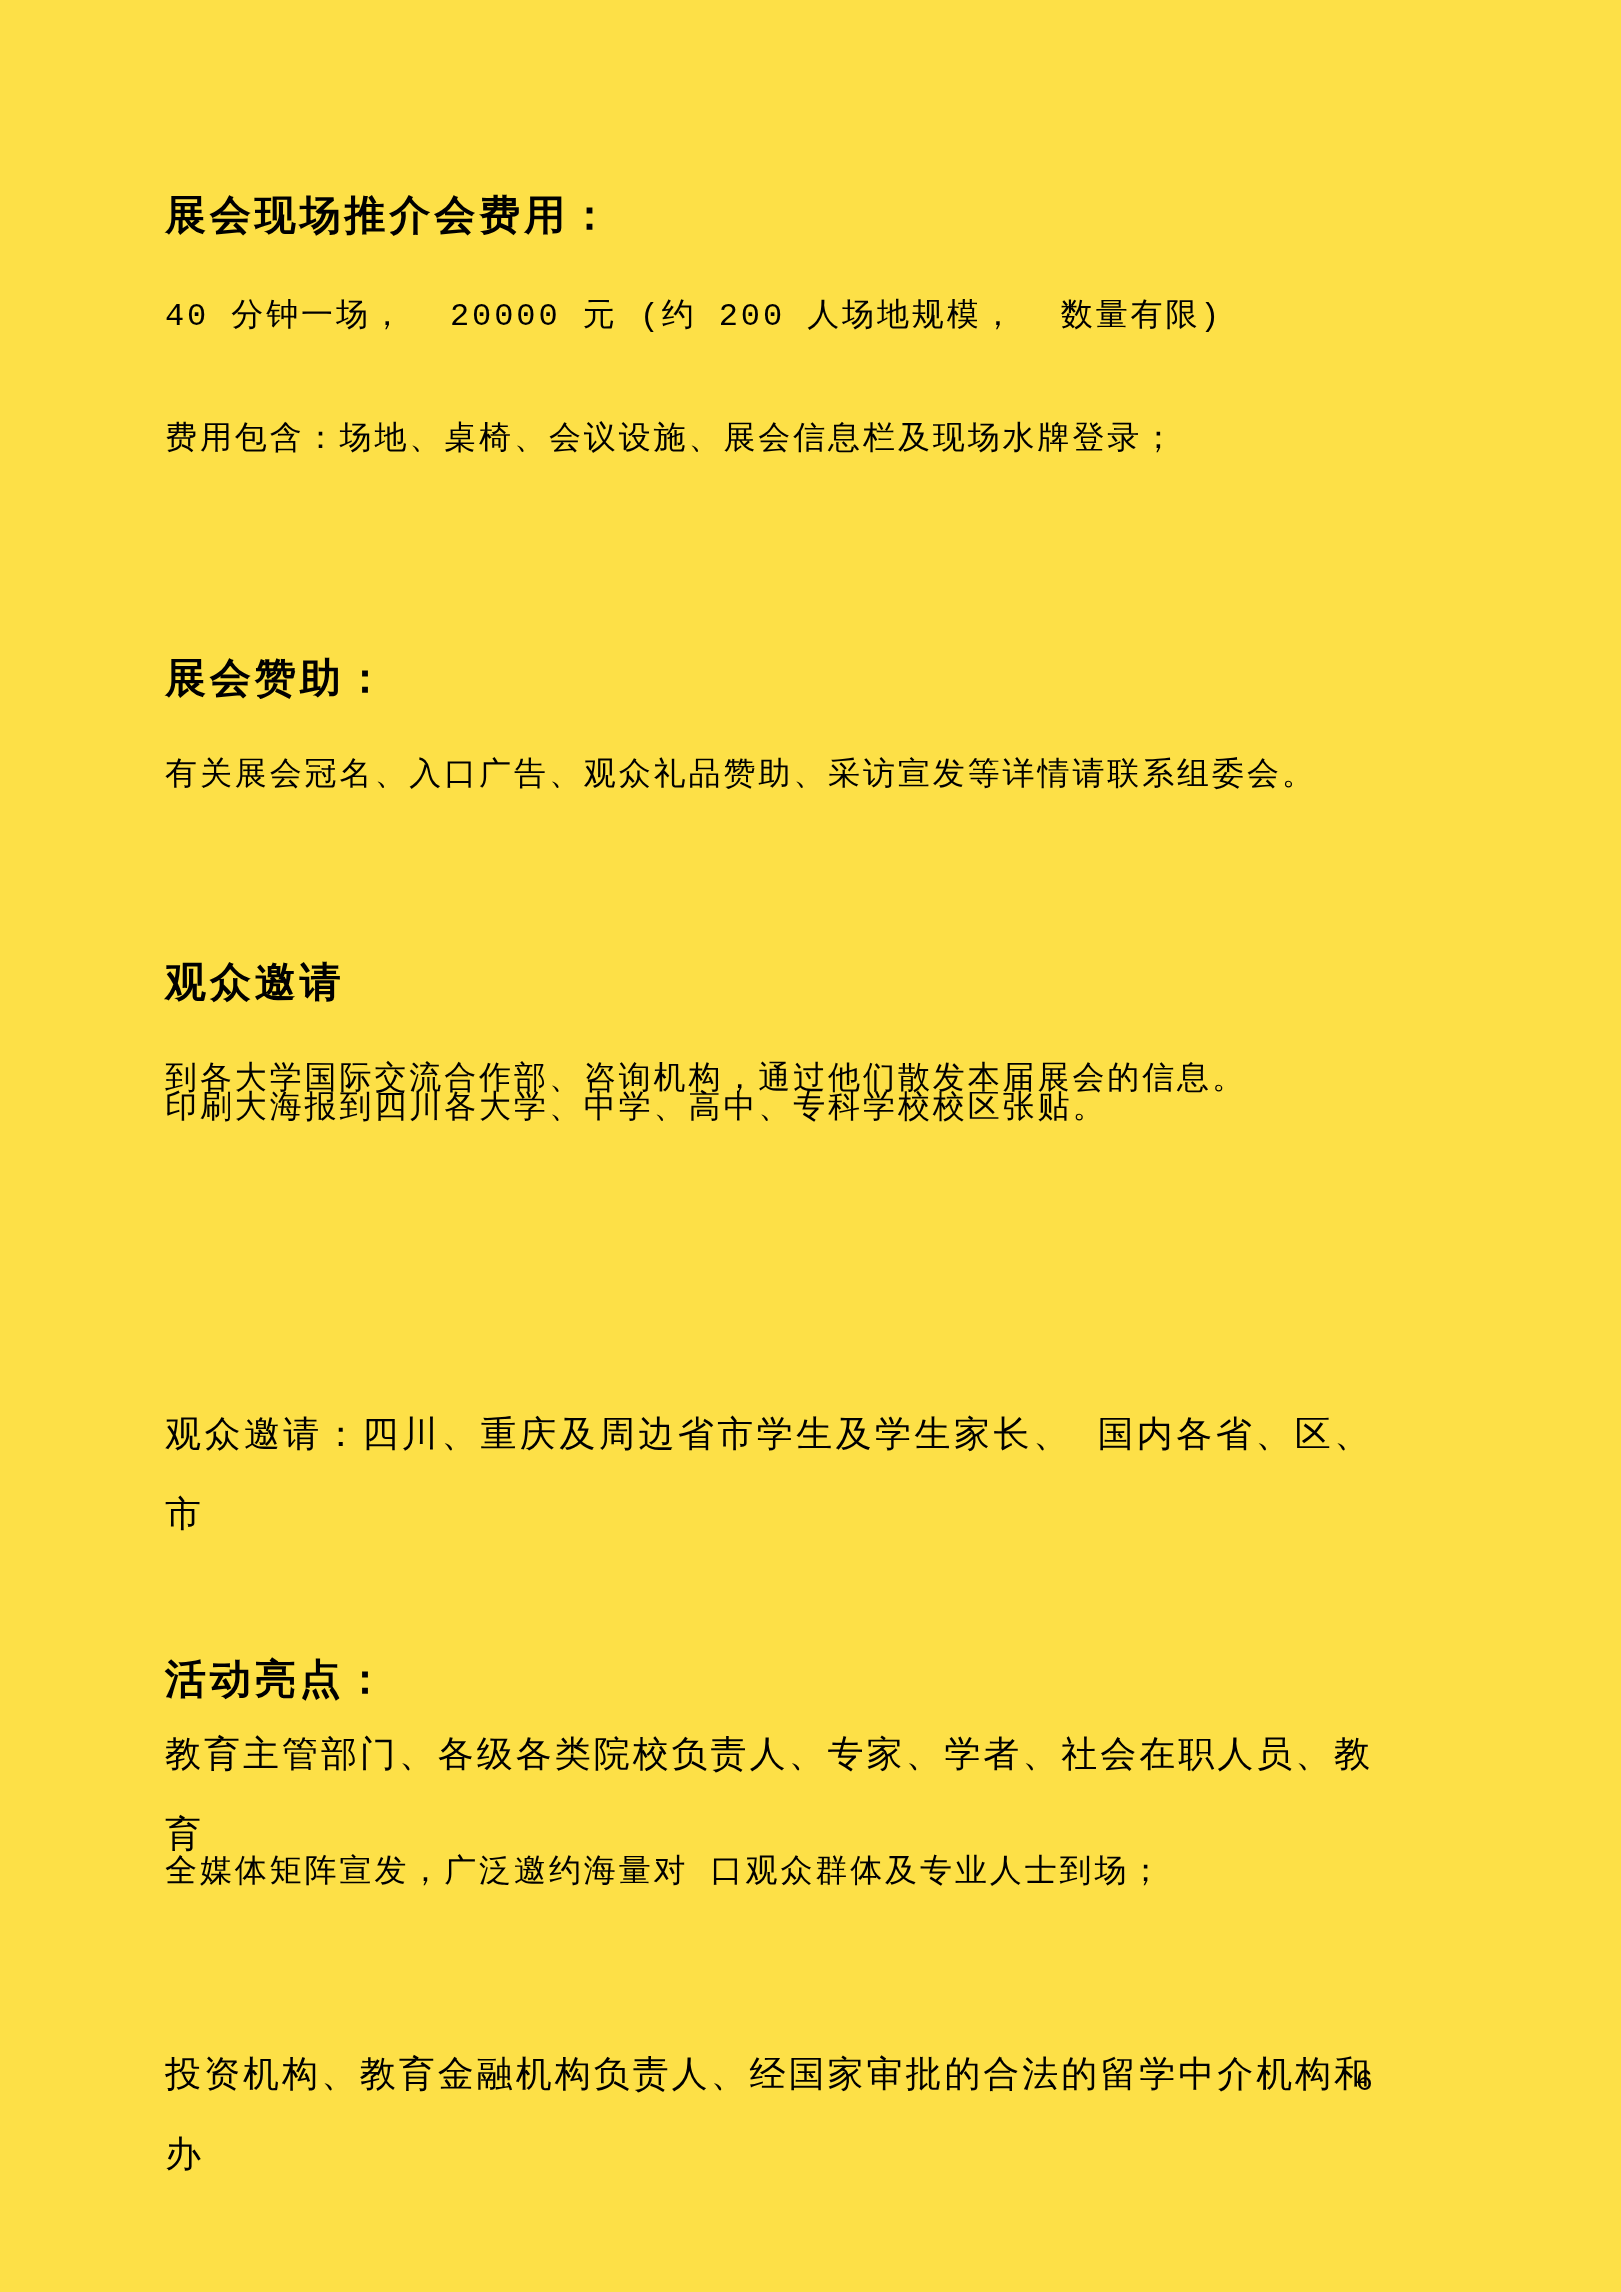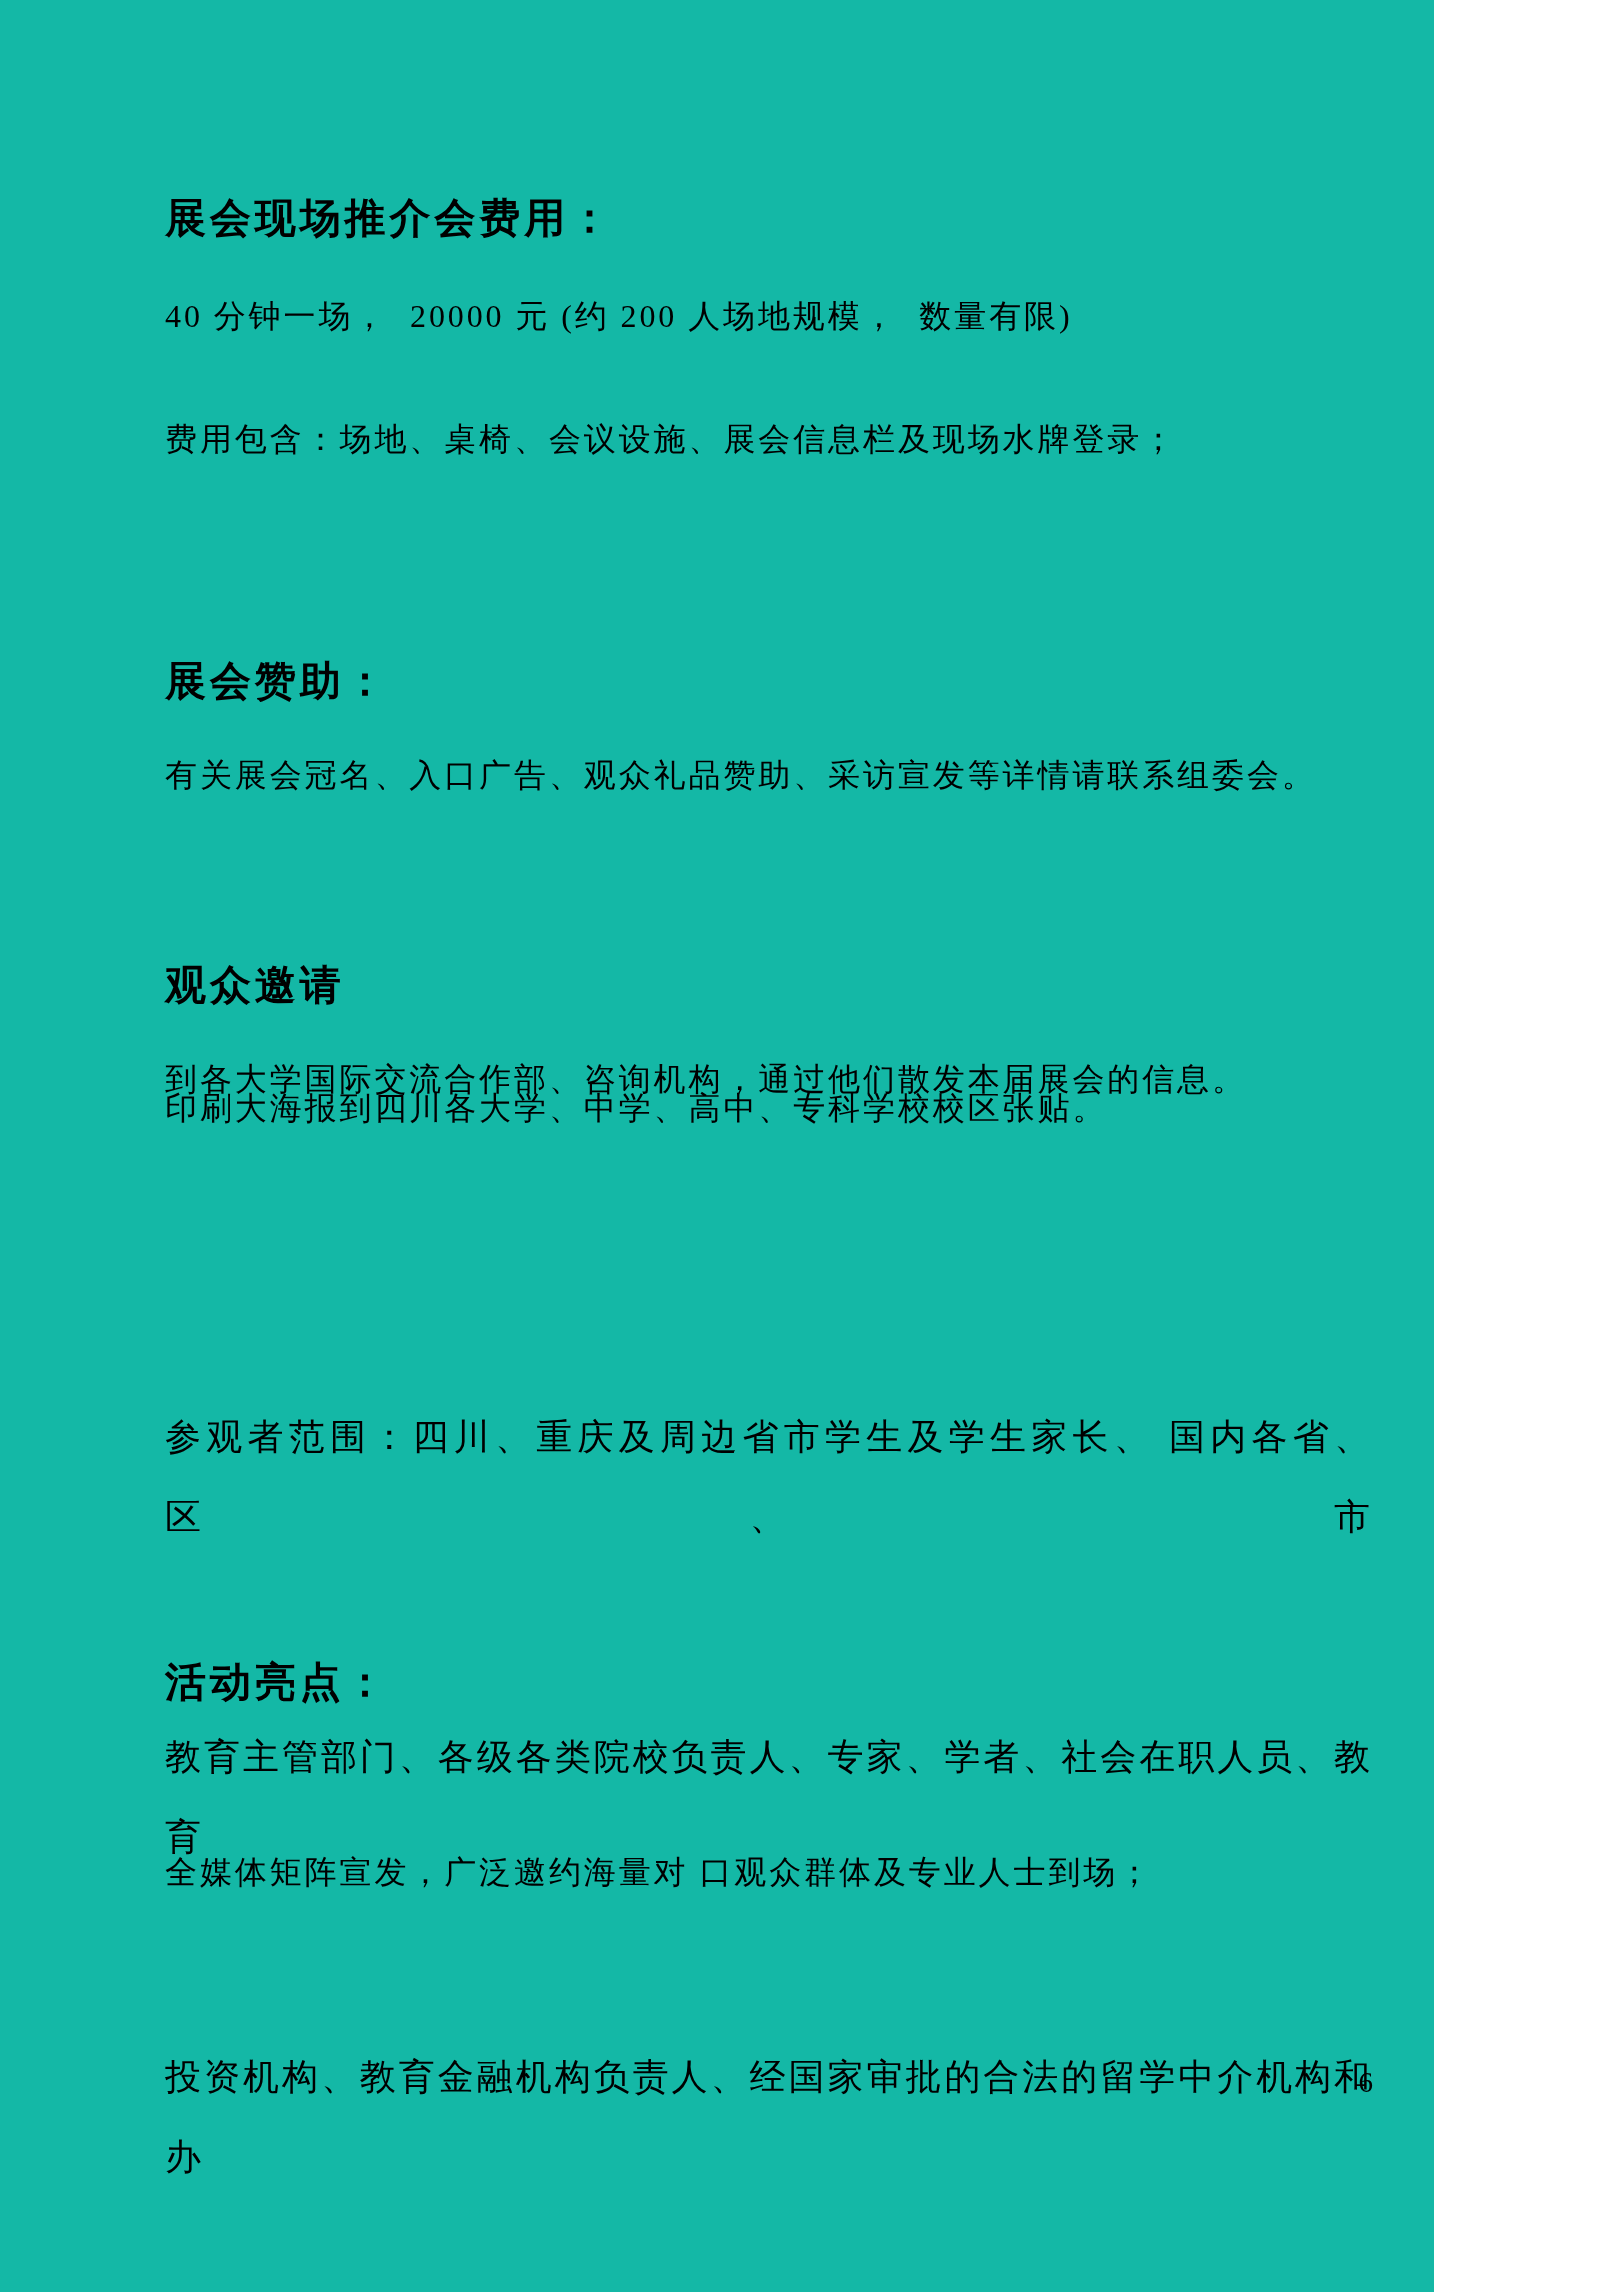--- a/index.html
+++ b/index.html
@@ -2,25 +2,25 @@
 <html><head>
   <meta charset="utf-8">
   <style>
     html, body {
       margin: 0;
       padding: 0;
       background: #ffffff;
     }
     .page {
       position: relative;
-      width: 1434px;
+      width: 1621px;
       height: 2293px;
-      background: #14b8a6;
+      background: #fde047;
       color: #000000;
-      font-family: Liberation Serif, serif;
+      font-family: Liberation Mono, monospace;
       overflow: hidden;
     }
     .block {
       position: absolute;
       left: 165px;
       width: 1208px;
       white-space: pre-wrap;
     }
     .doc-heading {
       font-size: 41px;
@@ -60,21 +60,21 @@
   <div class="block doc-line" style="top:296px;">40 分钟一场，  20000 元 (约 200 人场地规模，  数量有限)</div>
   <div class="block doc-line" style="top:419px;">费用包含：场地、桌椅、会议设施、展会信息栏及现场水牌登录；</div>
 
   <div class="block doc-heading" style="top:657px;">展会赞助：</div>
   <div class="block doc-line" style="top:755px;">有关展会冠名、入口广告、观众礼品赞助、采访宣发等详情请联系组委会。</div>
 
   <div class="block doc-heading" style="top:961px;">观众邀请</div>
   <div class="block doc-line" style="top:1059px;">到各大学国际交流合作部、咨询机构，通过他们散发本届展会的信息。</div>
   <div class="block doc-line" style="top:1088px;">印刷大海报到四川各大学、中学、高中、专科学校校区张贴。</div>
   <div class="block doc-para" style="top:1237px;">
-    <div class="para-line fill">参观者范围：四川、重庆及周边省市学生及学生家长、 国内各省、区、市</div>
+    <div class="para-line fill">观众邀请：四川、重庆及周边省市学生及学生家长、 国内各省、区、市</div>
     <div class="para-line fill">教育主管部门、各级各类院校负责人、专家、学者、社会在职人员、教育</div>
     <div class="para-line fill">投资机构、教育金融机构负责人、经国家审批的合法的留学中介机构和办</div>
     
   </div>
 
   <div class="block doc-heading" style="top:1658px;">活动亮点：</div>
   <div class="block doc-line" style="top:1852px;">全媒体矩阵宣发，广泛邀约海量对 口观众群体及专业人士到场；</div>
 
   <div class="page-number">6</div>
 

